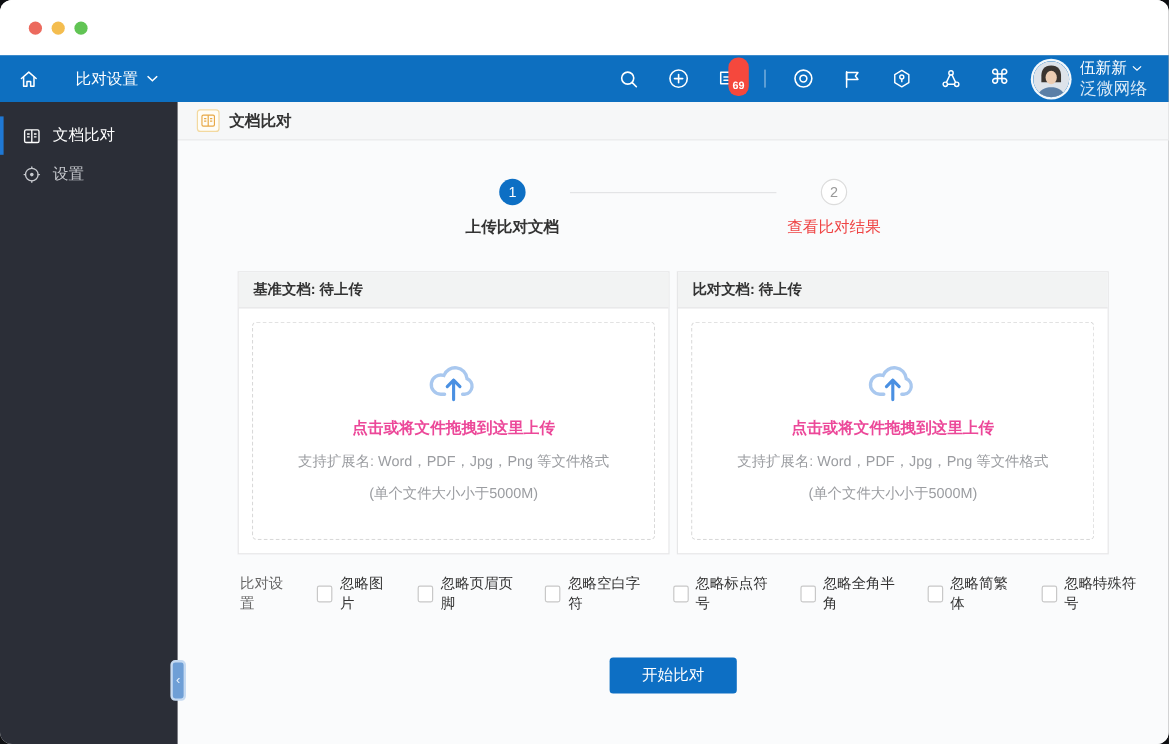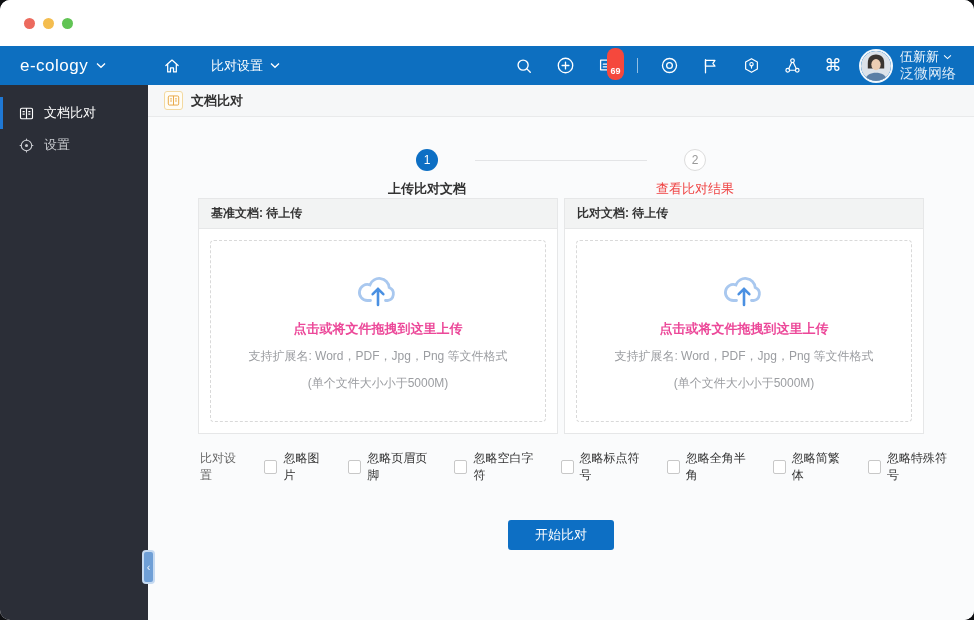--- a/index.html
+++ b/index.html
@@ -48,21 +48,21 @@
   .step { display:flex; flex-direction:column; align-items:center; width:96px; }
   .step-circle { width:22px; height:22px; border-radius:50%; font-size:12px; display:flex; align-items:center; justify-content:center; }
   .step.on .step-circle { background:#0d6fc4; color:#fff; }
   .step.off .step-circle { background:#fff; border:1px solid #dcdcdc; color:#999; }
   .step-label { margin-top:9px; font-size:13px; white-space:nowrap; }
   .step.on .step-label { color:#333; font-weight:700; }
   .step.off .step-label { color:#ef4444; }
   .step-line { width:172px; height:1px; background:#e3e4e6; margin-top:11px; }
 
   
-  .panels { display:flex; justify-content:center; gap:6px; }
+  .panels { margin-top:28px; display:flex; justify-content:center; gap:6px; }
   .panel { width:360px; height:236px; background:#fff; border:1px solid #e6e7e8; display:flex; flex-direction:column; }
   .panel-hd { height:30px; background:#f2f3f3; border-bottom:1px solid #e6e7e8; font-size:12px; font-weight:700; color:#333; line-height:29px; padding-left:12px; flex:0 0 auto; }
   .panel-bd { flex:1; padding:11px; }
   .dropzone { height:100%; border:1px dashed #d9d9d9; border-radius:4px; display:flex; flex-direction:column; align-items:center; justify-content:center; cursor:pointer; background:#fff; }
   .dz-main { font-size:13px; font-weight:700; color:#ec4899; margin-top:12px; }
   .dz-sub { font-size:12px; color:#9b9da1; margin-top:10px; }
 
   
   .settings { margin-top:16px; padding-left:52px; display:flex; align-items:center; font-size:12px; }
   .settings-label { color:#666; margin-right:20px; }
@@ -82,28 +82,20 @@
 
   <div class="titlebar">
     <div class="dots">
       <span class="dot" style="background:#ec6a5e"></span>
       <span class="dot" style="background:#f4bd4f"></span>
       <span class="dot" style="background:#61c454"></span>
     </div>
   </div>
 
   <div class="appbar">
-    <div class="logo">
-      <span>e-cology</span>
-      <span>
-        <svg width="10" height="7" viewBox="0 0 10 7" fill="none" stroke="#fff" stroke-width="1.3">
-            <polyline points="1,1.5 5,5.3 9,1.5"></polyline>
-          </svg>
-      </span>
-    </div>
 
     <div class="nav-home">
       <span>
         <svg width="18" height="18" viewBox="0 0 20 20" fill="none" stroke="#fff" stroke-width="1.4" stroke-linecap="round" stroke-linejoin="round">
           <path d="M3.2 9.4 L10 3.4 L16.8 9.4"></path>
             <path d="M5.2 8.2 V16.6 H8.3 V12.2 H11.7 V16.6 H14.8 V8.2"></path>
         </svg>
       </span>
     </div>
 

